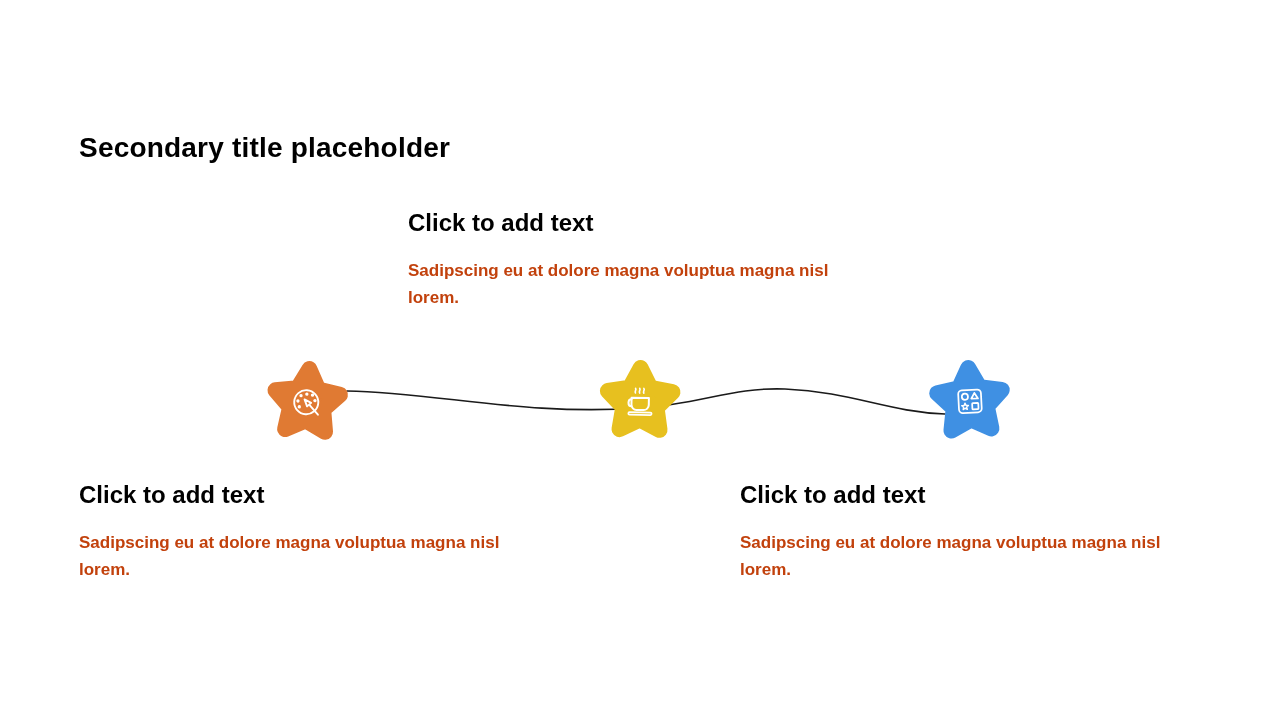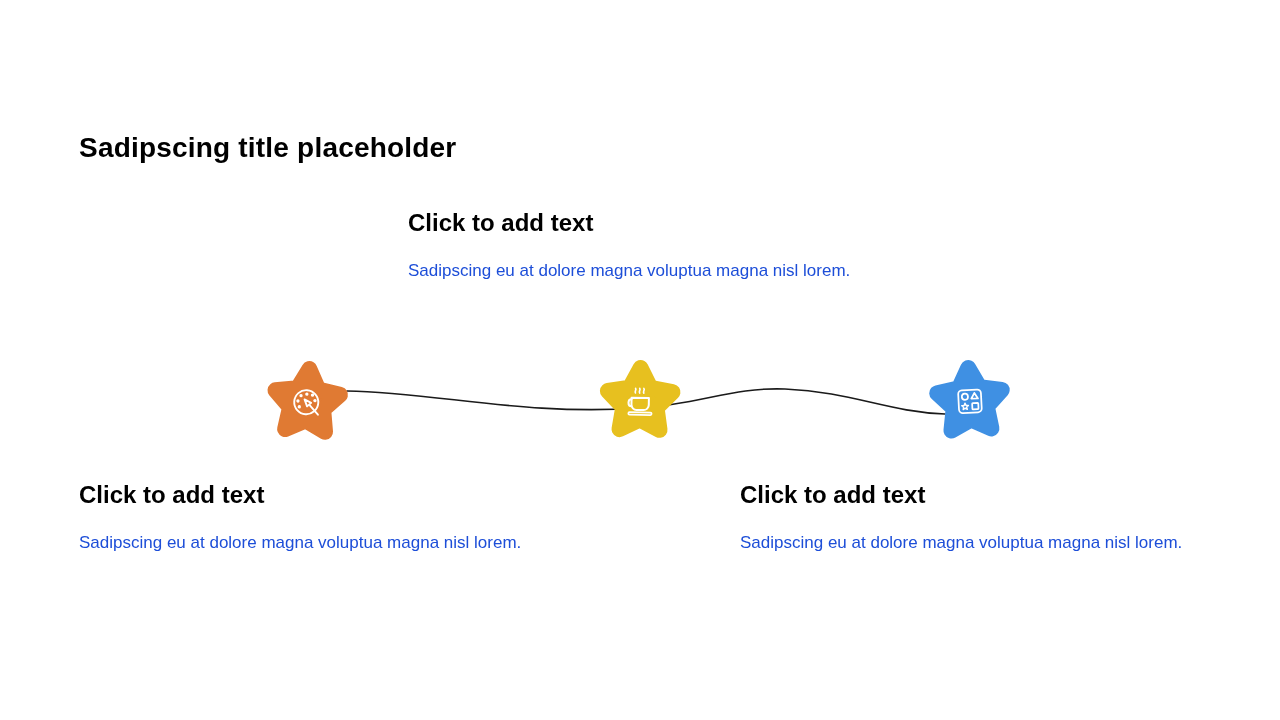--- a/index.html
+++ b/index.html
@@ -31,21 +31,22 @@
   .text-block h2 {
     margin: 4px 0 20px 0;
     font-size: 24px;
     font-weight: bold;
     color: #000000;
   }
   .text-block p {
     margin: 0;
     font-size: 17px;
     line-height: 27px;
-    color: #1d4ed8;
+    color: #c2410c;
+    font-weight: bold;
   }
   .tb-top          { left: 408px; top: 205px; }
   .tb-bottom-left  { left: 79px;  top: 477px; }
   .tb-bottom-right { left: 740px; top: 477px; }
 
   .connector-svg {
     position: absolute;
     left: 340px; top: 378px;
     z-index: 1;
   }
@@ -62,21 +63,21 @@
     position: absolute;
     left: 50%; top: 50%;
     transform: translate(-50%, -52%);
   }
 </style>
 </head>
 <body>
 
 <div class="slide">
 
-  <h1 class="slide-title">Sadipscing title placeholder</h1>
+  <h1 class="slide-title">Secondary title placeholder</h1>
 
   <svg class="connector-svg" width="612" height="42" viewBox="0 0 612 42">
     <path d="M7,13 C100,15 185,38 300,30 C362,26 392,9 445,11 C512,14 548,34 605,36" fill="none" stroke-width="1.6" stroke-linecap="round" stroke="#1a1a1a"></path>
   </svg>
 
   <div class="star star-1">
     <svg class="star-shape" width="100" height="100" viewBox="0 0 100 100">
       <path d="M50,16 L60.3,35.8 L82.3,39.5 L66.6,55.4 L70,77.5 L50,67.5 L30,77.5 L33.4,55.4 L17.7,39.5 L39.7,35.8 Z" stroke-width="16" stroke-linejoin="round" stroke-linecap="round" fill="#E07A33" stroke="#E07A33"></path>
     </svg>
     <svg class="glyph" width="38" height="38" viewBox="0 0 24 24" fill="none" stroke="#ffffff" stroke-width="1.2" stroke-linecap="round" stroke-linejoin="round">

